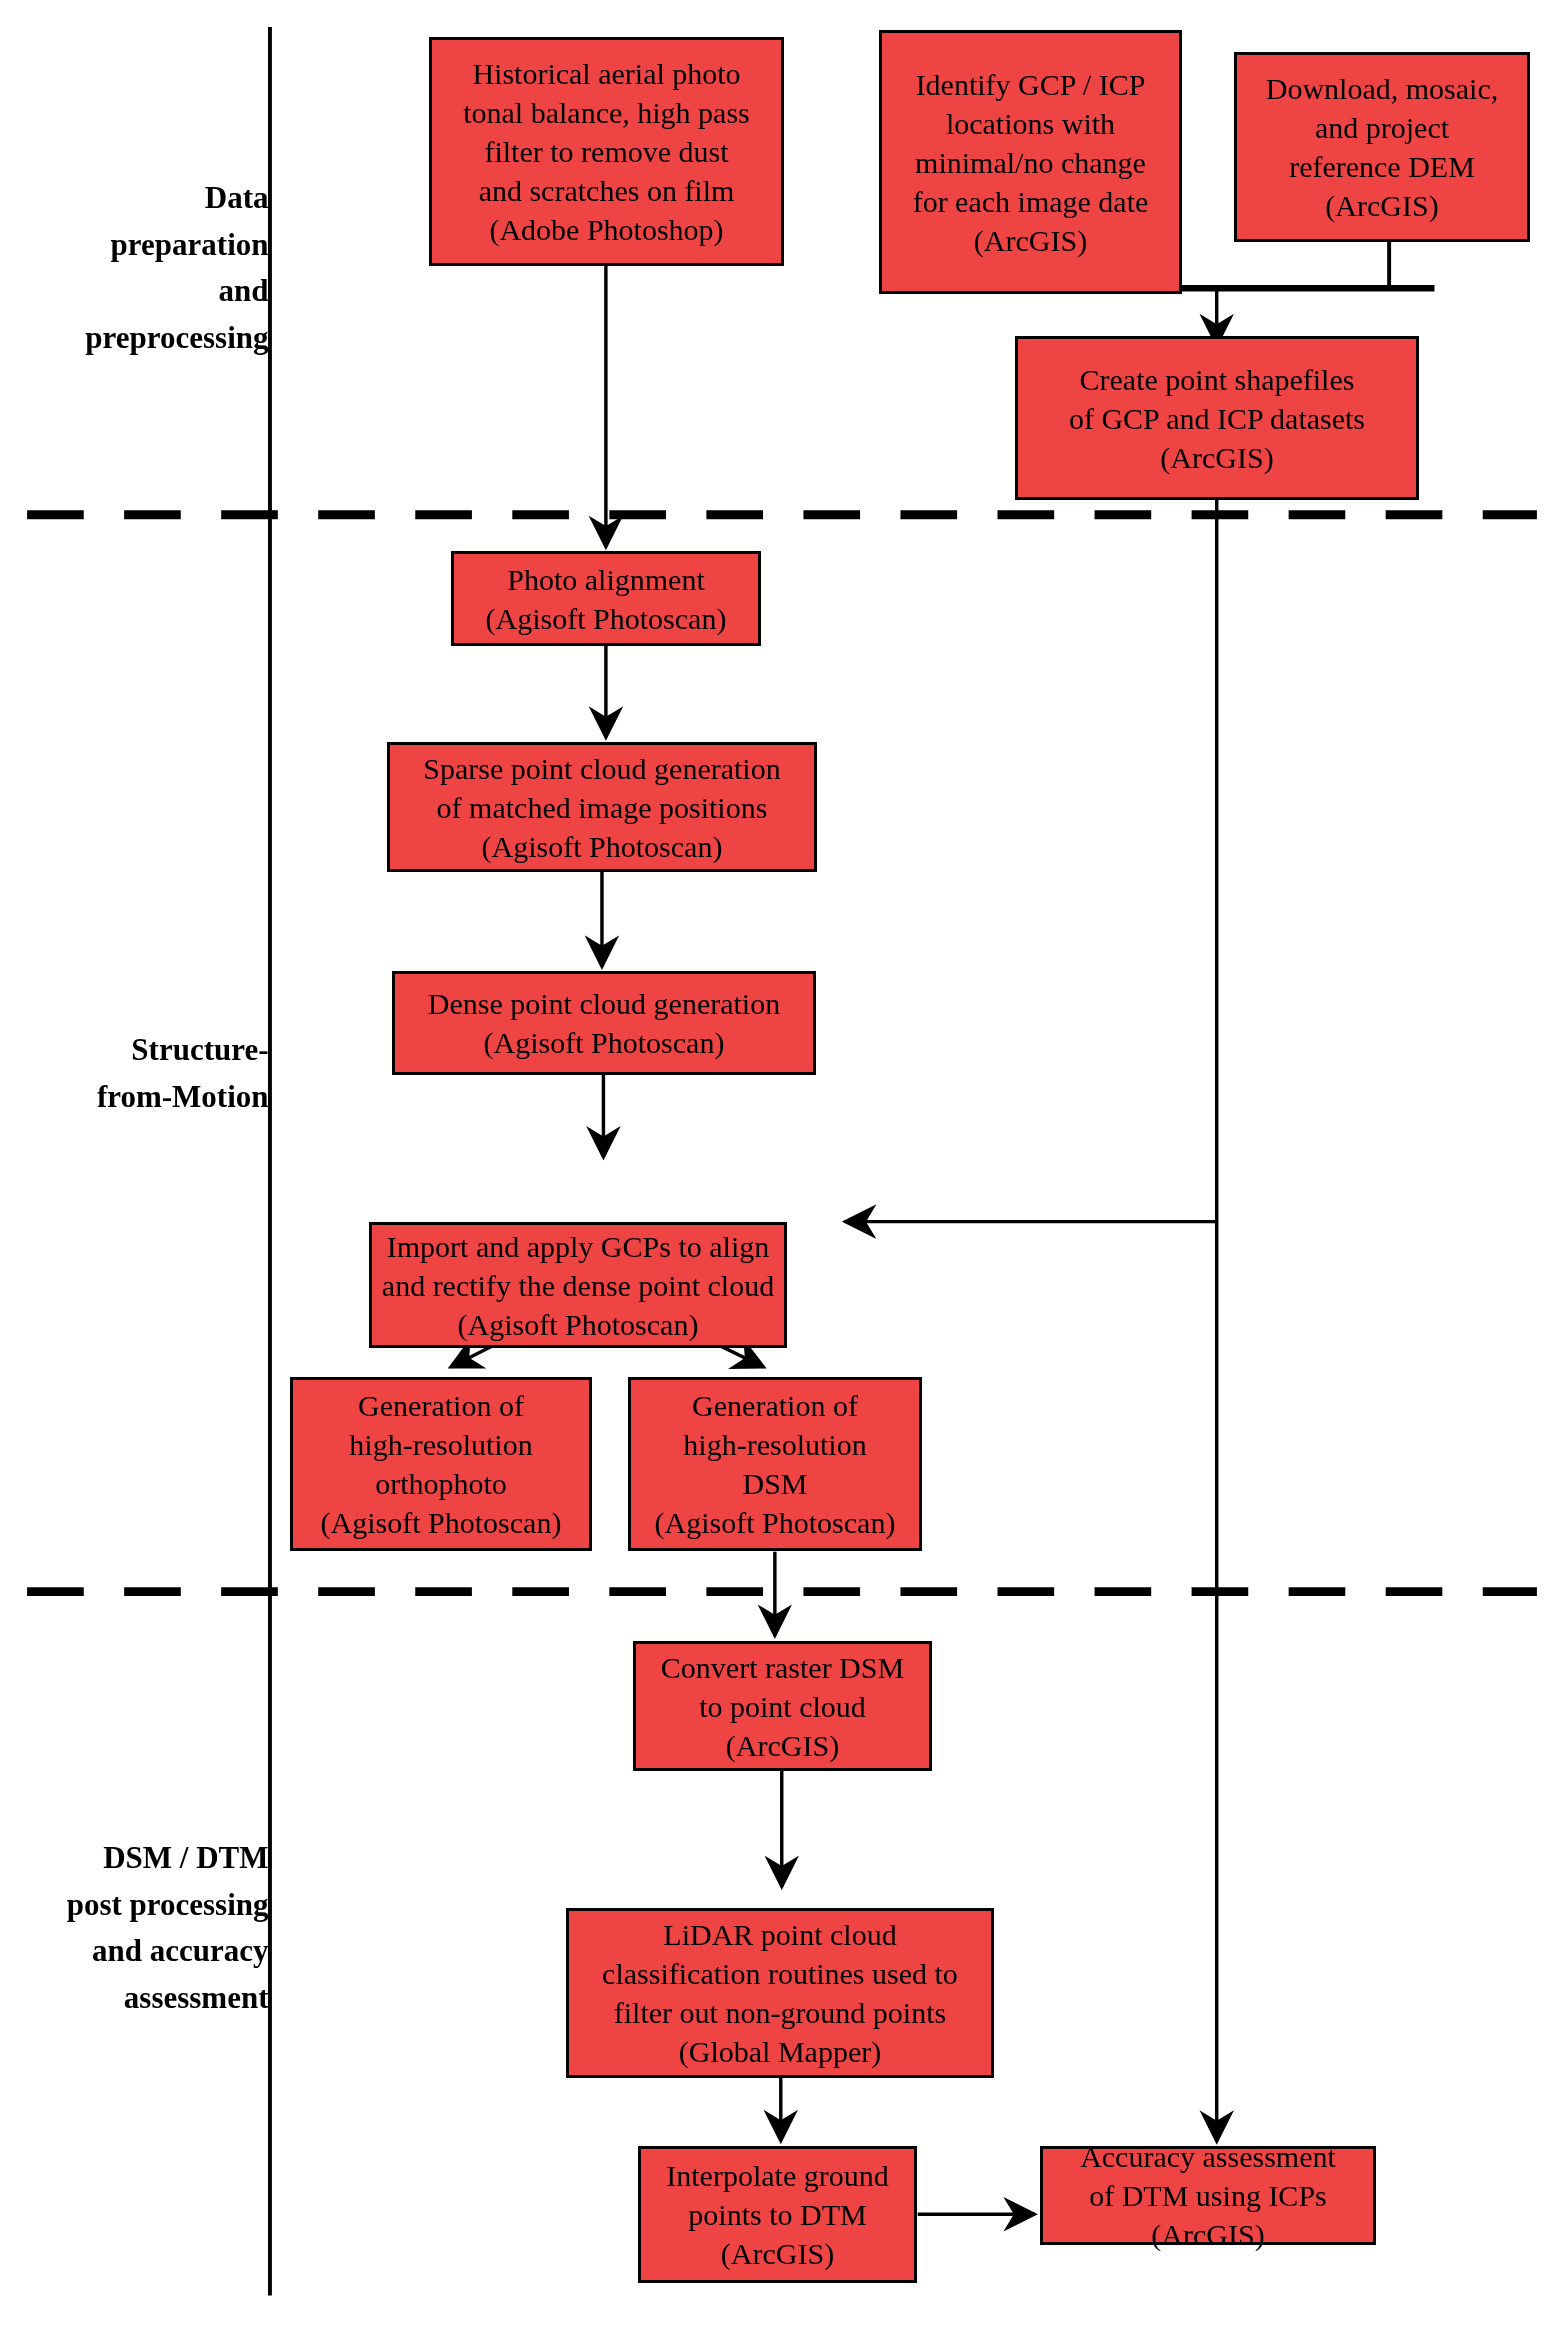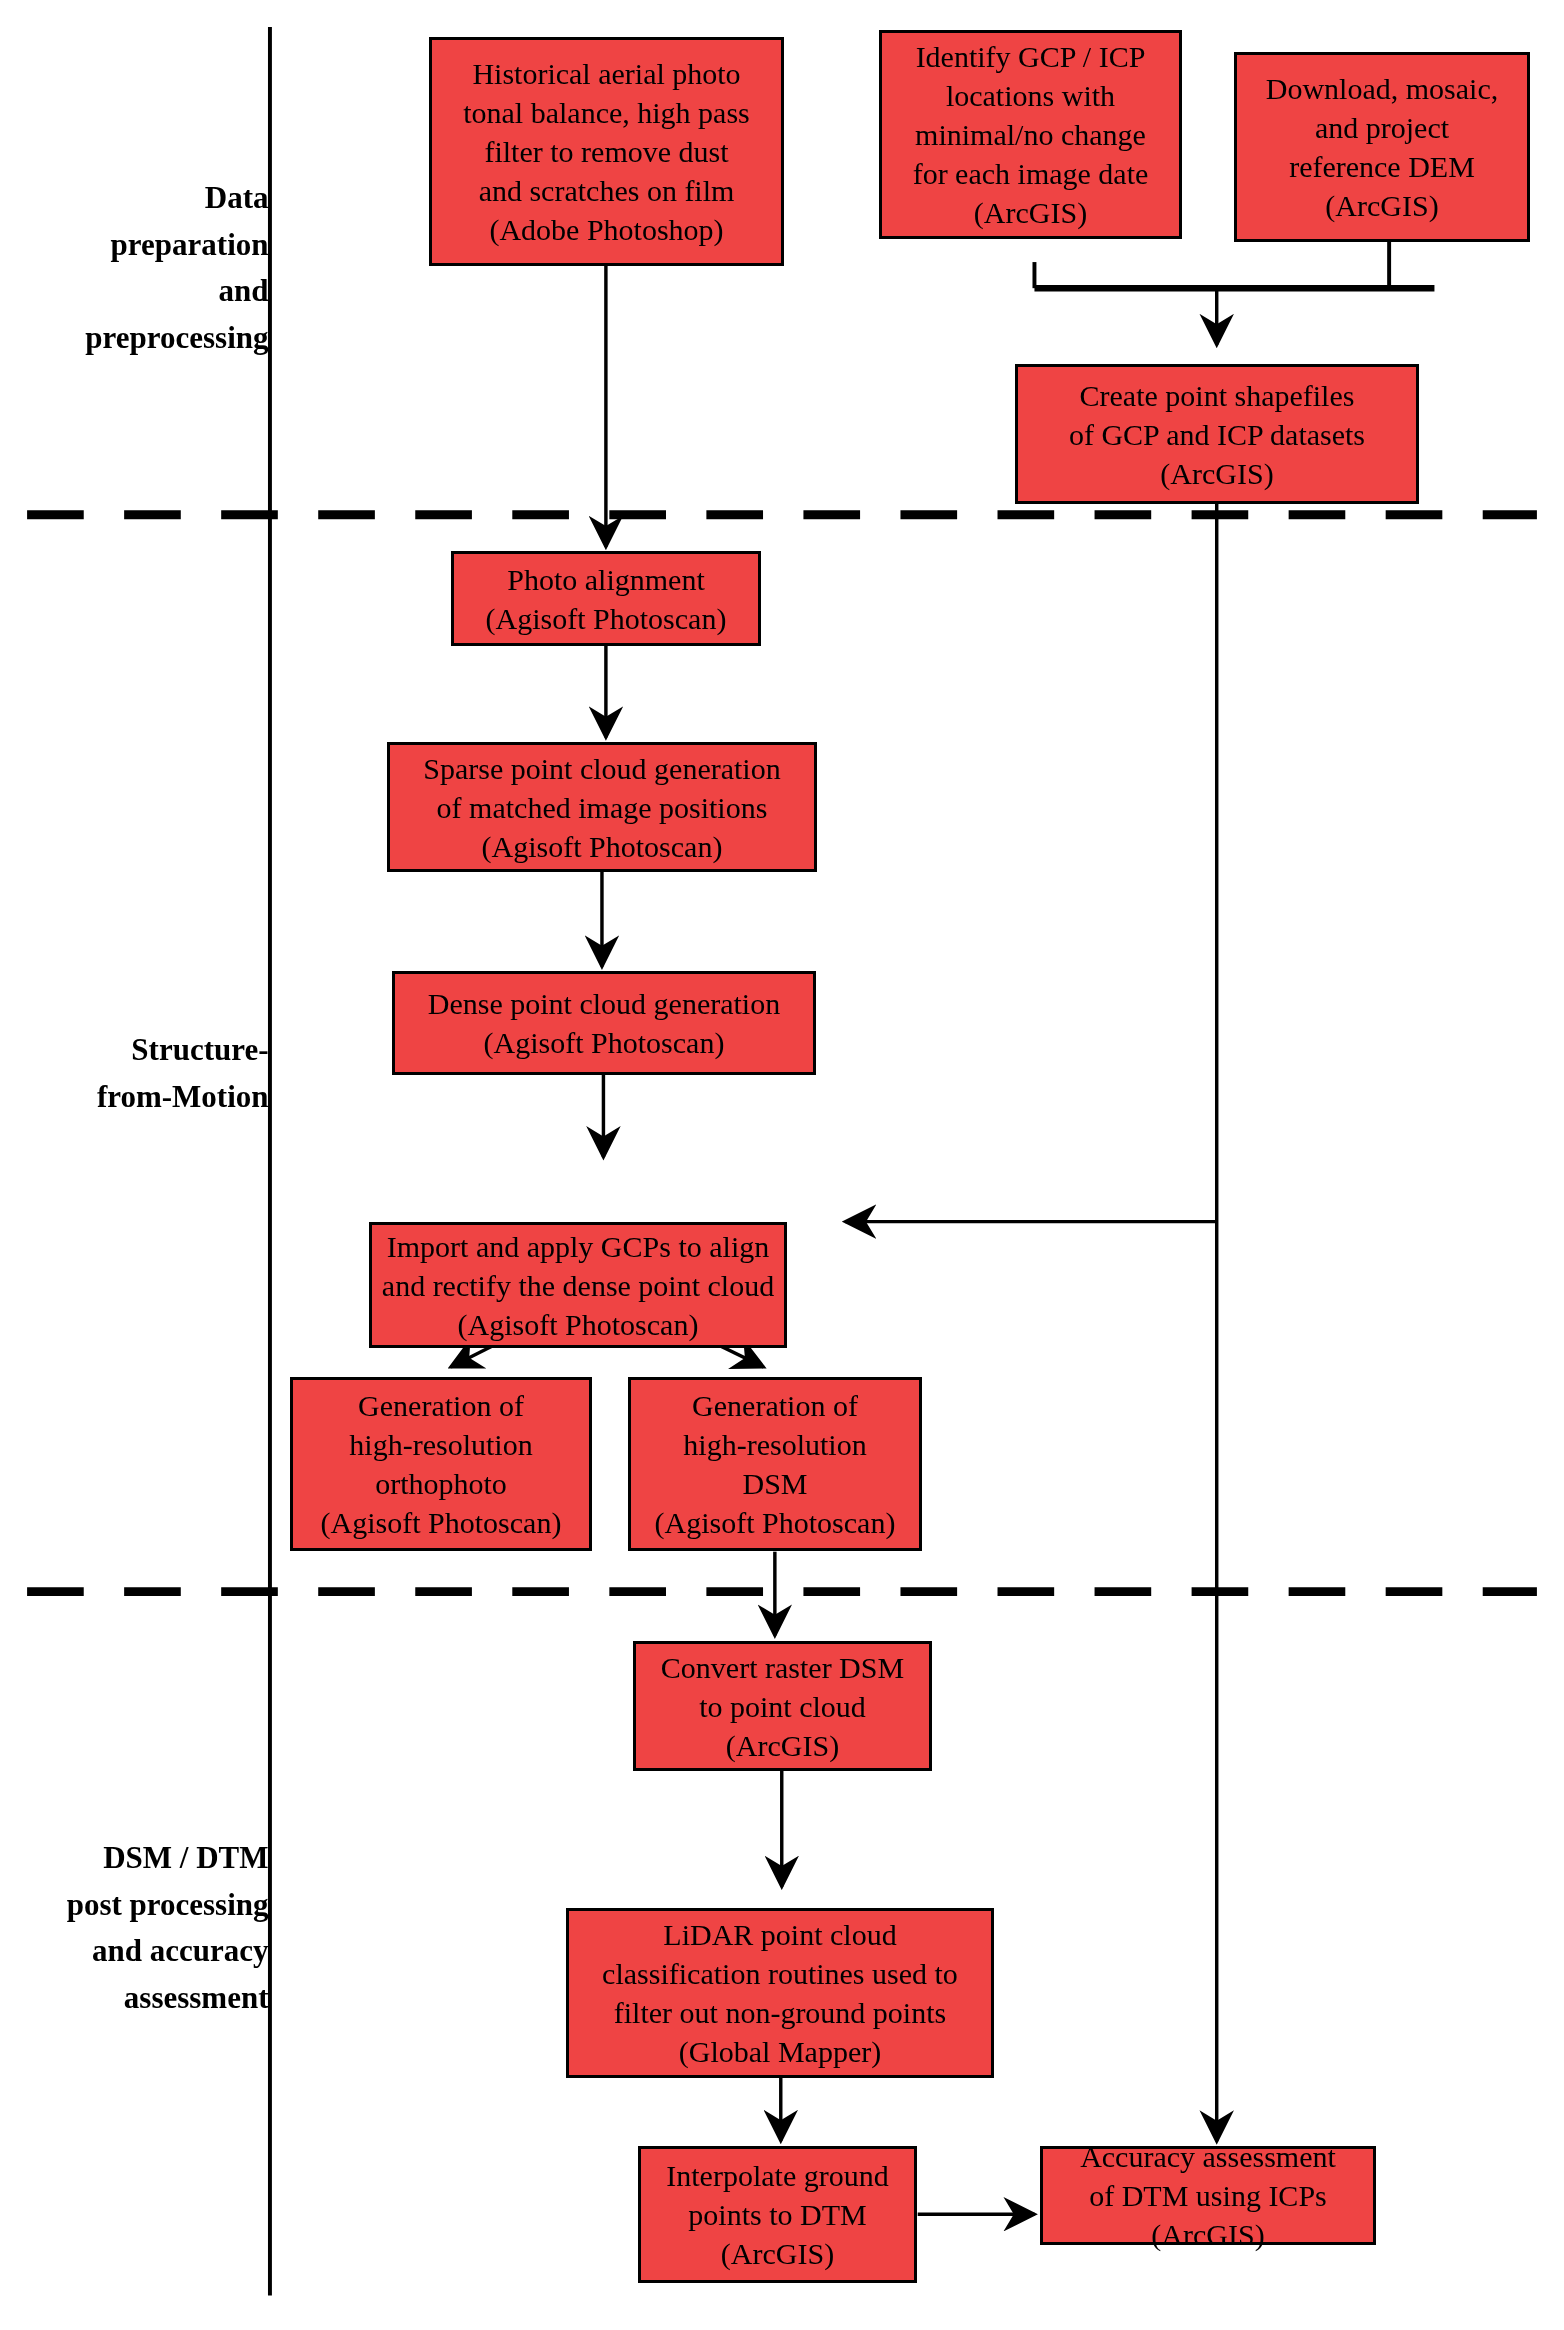--- a/index.html
+++ b/index.html
@@ -92,32 +92,32 @@
 assessment</div>
   <div class="seclabel" style="top:1027px;">Structure-
 from-Motion</div>
 
   <div class="node" style="left:429px;top:37px;width:355px;height:229px;">Historical aerial photo
 tonal balance, high pass
 filter to remove dust
 and scratches on film
 (Adobe Photoshop)</div>
 
-  <div class="node" style="left:879px;top:30px;width:303px;height:209px;">Identify GCP / ICP
+  <div class="node" style="left:879px;top:30px;width:303px;height:264px;">Identify GCP / ICP
 locations with
 minimal/no change
 for each image date
 (ArcGIS)</div>
 
   <div class="node" style="left:1234px;top:52px;width:296px;height:190px;">Download, mosaic,
 and project
 reference DEM
 (ArcGIS)</div>
 
-  <div class="node" style="left:1015px;top:364px;width:404px;height:140px;">Create point shapefiles
+  <div class="node" style="left:1015px;top:336px;width:404px;height:164px;">Create point shapefiles
 of GCP and ICP datasets
 (ArcGIS)</div>
 
   <div class="node" style="left:451px;top:551px;width:310px;height:95px;text-align:center;">Photo alignment
 (Agisoft Photoscan)</div>
 
   <div class="node" style="left:387px;top:742px;width:430px;height:130px;">Sparse point cloud generation
 of matched image positions
 (Agisoft Photoscan)</div>
 

